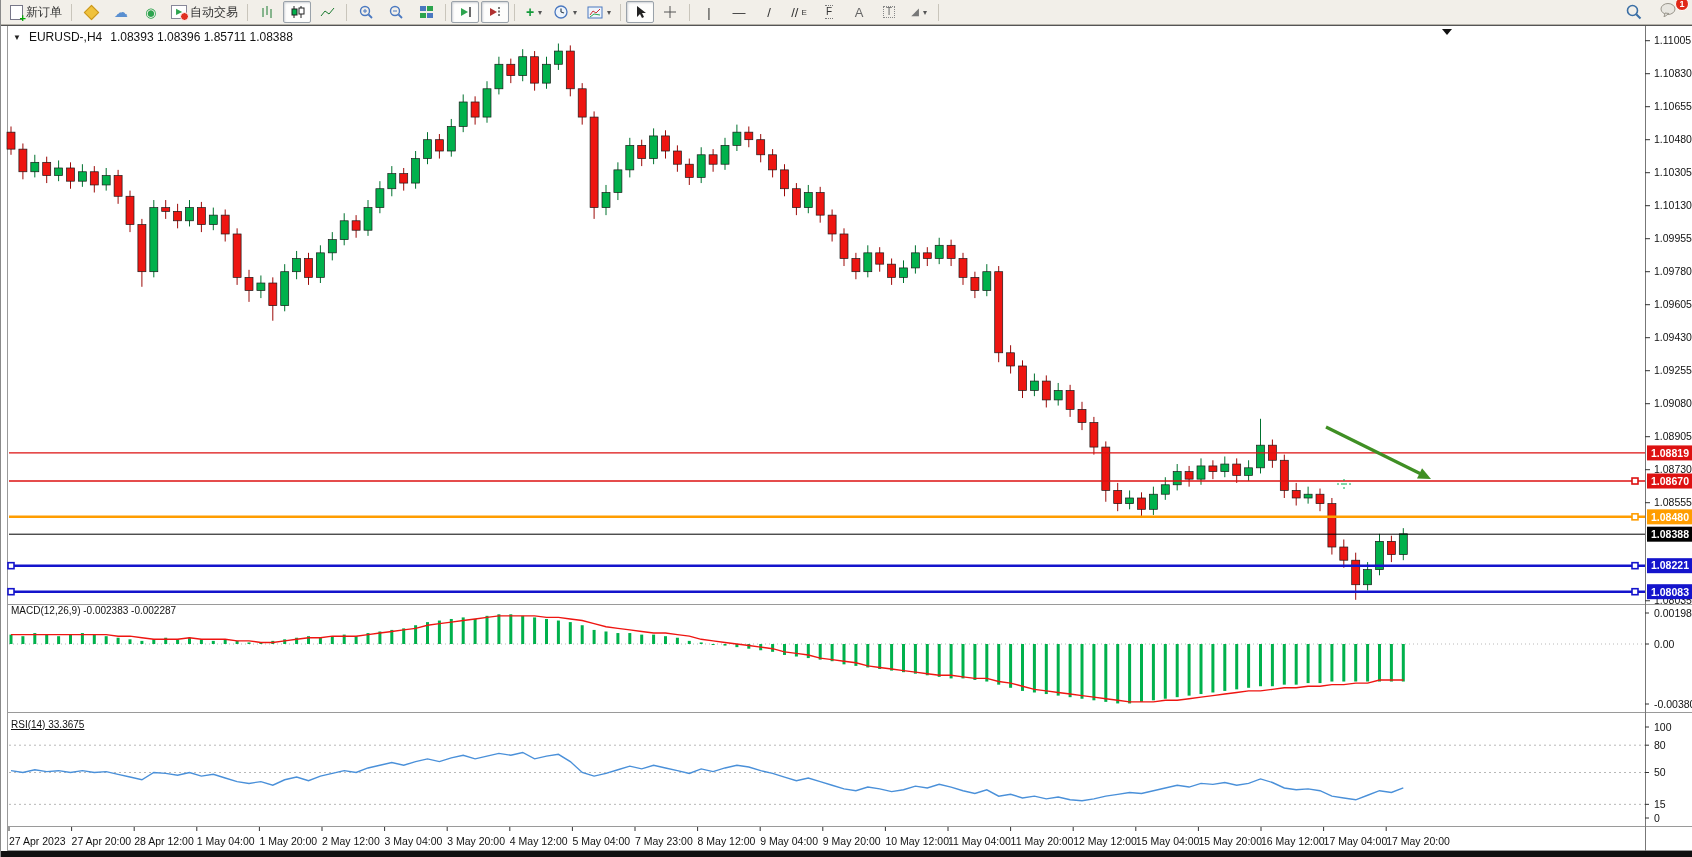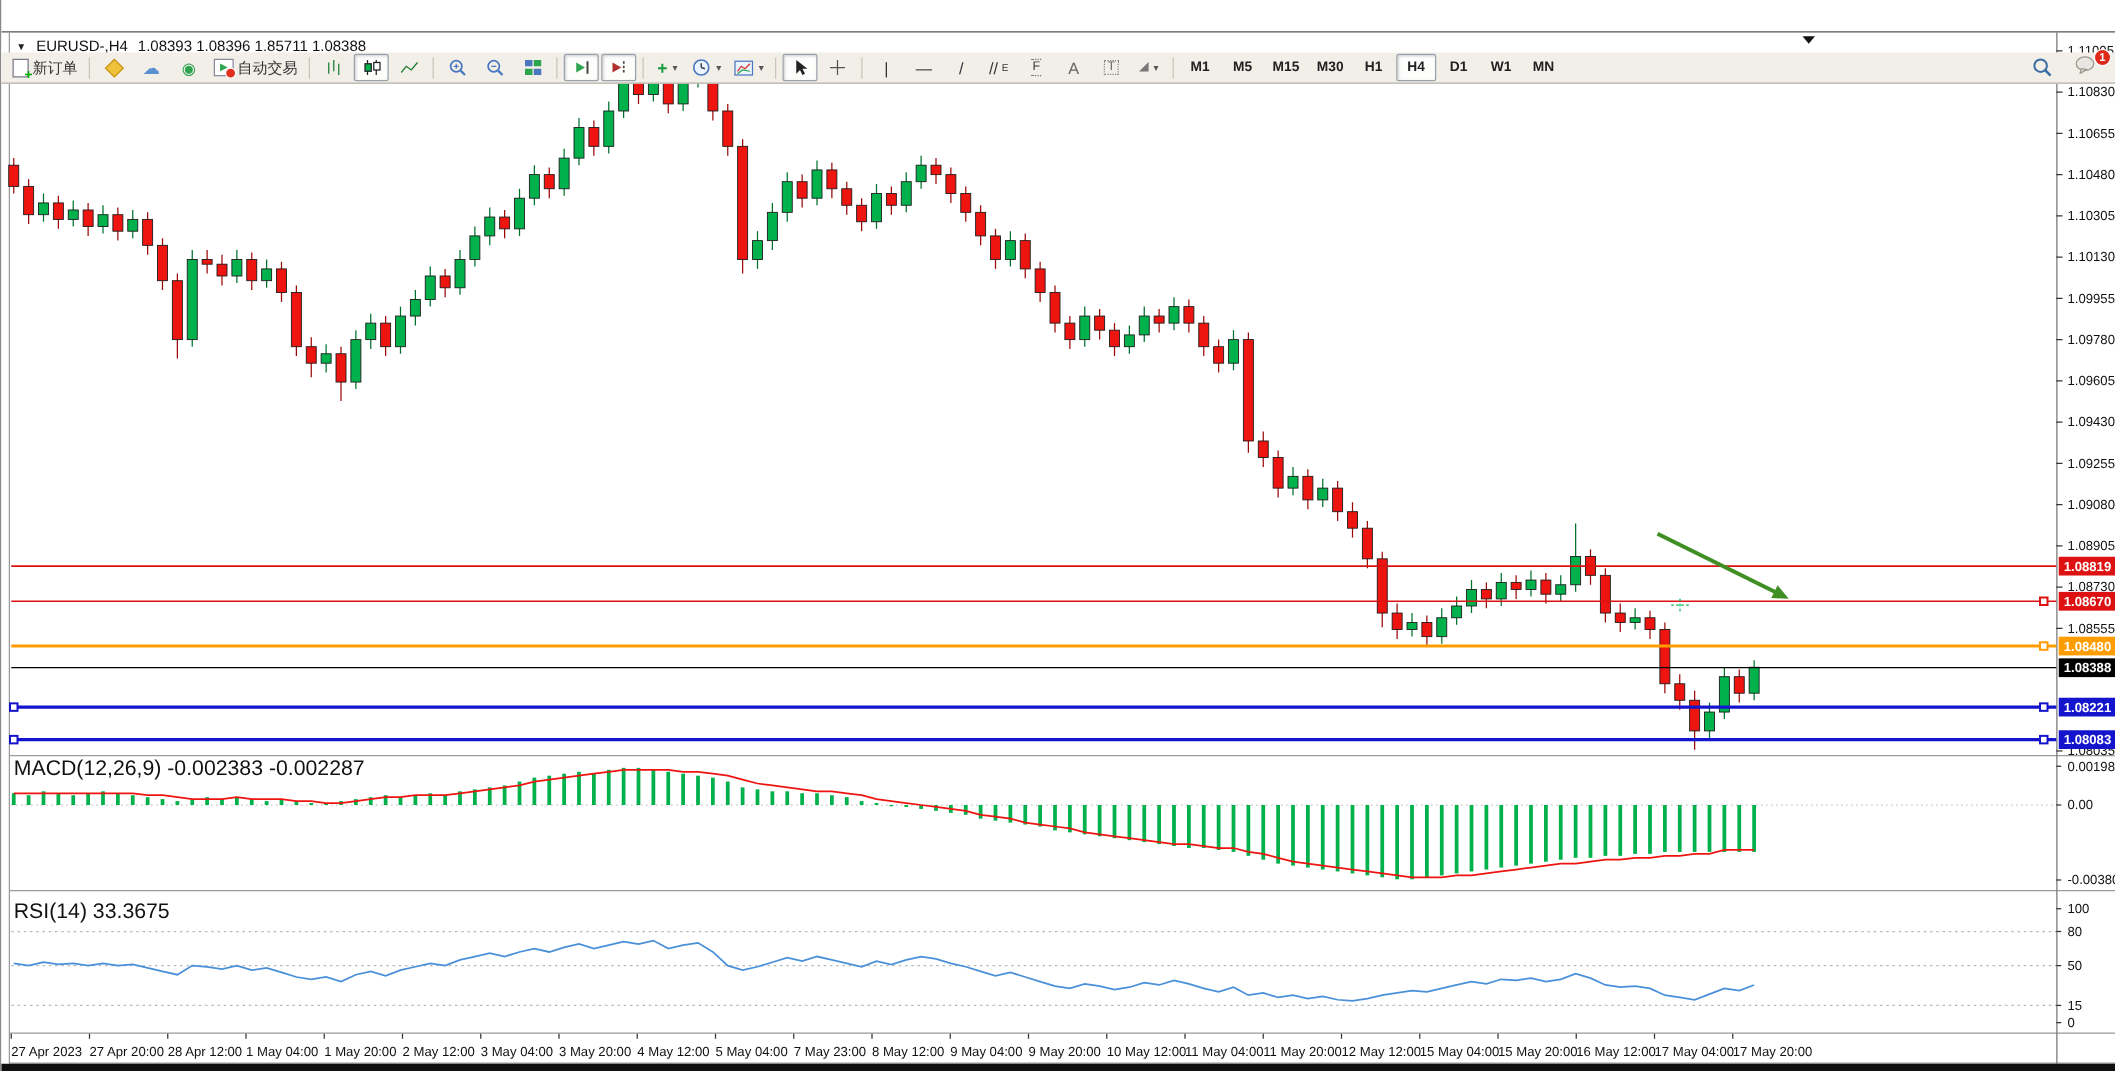--- a/index.html
+++ b/index.html
@@ -1,43 +1,43 @@
 <!DOCTYPE html>
 <html><head>
 <meta charset="utf-8">
 <style>
   html,body{margin:0;padding:0;background:#444;font-family:"Liberation Sans",sans-serif;}
   .app{position:relative;width:1692px;height:857px;background:#fff;overflow:hidden;border-left:1px solid #8a8a8a;}
   
-  .toolbar{position:absolute;top:0;left:0;right:0;height:24px;background:#f2efe9;border-bottom:1px solid #b5b2a9;display:flex;align-items:center;padding-left:4px;z-index:6;margin-top:42px;}
+  .toolbar{position:absolute;top:0;left:0;right:0;height:24px;background:#f2efe9;border-bottom:1px solid #b5b2a9;display:flex;align-items:center;padding-left:4px;z-index:6;}
   .tb-btn{height:20px;min-width:20px;display:inline-flex;align-items:center;justify-content:center;gap:3px;padding:0 3px;margin:0 1px;border:1px solid transparent;border-radius:2px;font-size:12px;color:#333;cursor:default;white-space:nowrap;}
   .tb-btn.pressed{border-color:#9aa2aa;background:#fdfdfc;box-shadow:inset 1px 1px 2px rgba(120,130,140,.35);}
   .sep{width:1px;height:17px;background:#c9c5bb;margin:0 4px;}
   .caret{font-size:8px;color:#555;margin-left:1px;}
   .tf{font-size:11px;color:#222;padding:0 5px;font-weight:bold;}
   .glyph{font-size:13px;line-height:1;}
   .ic-doc{position:relative;width:11px;height:13px;background:#fff;border:1px solid #778;display:inline-block;}
   .ic-doc:after{content:"+";position:absolute;right:-4px;bottom:-5px;color:#0a0;font-weight:bold;font-size:11px;}
   .ic-diamond{width:9px;height:9px;background:#f0c23c;border:1px solid #c8951d;transform:rotate(45deg);display:inline-block;}
   .ic-cloud{color:#5a8fd0;font-size:14px;}
   .ic-signal{color:#2da44e;font-size:13px;}
   .ic-at{position:relative;width:14px;height:12px;border:1px solid #889;background:#fff;display:inline-flex;align-items:center;justify-content:center;}
   .ic-at .play{color:#2da44e;font-size:8px;line-height:1;}
   .ic-at:after{content:"";position:absolute;right:-3px;bottom:-3px;width:7px;height:7px;background:#e03020;border-radius:50%;border:1px solid #fff;}
   .plus-green{color:#149a3a;font-weight:bold;font-size:14px;}
   .right-icons{margin-left:auto;display:flex;align-items:center;gap:6px;margin-right:8px;}
   .notif{position:relative;display:inline-block;}
   .notif .bubble-badge{position:absolute;top:-5px;right:-6px;background:#e02818;color:#fff;font-size:9px;font-weight:bold;border-radius:50%;width:12px;height:12px;display:flex;align-items:center;justify-content:center;border:1px solid #fff;}
   
   svg#plot{position:absolute;left:0;top:0;z-index:1;}
-  .overlay-label{position:absolute;z-index:3;font-size:17px;color:#111;white-space:nowrap;}
+  .overlay-label{position:absolute;z-index:3;font-size:10px;color:#111;white-space:nowrap;}
   .chart-title{left:12px;top:30px;display:flex;gap:8px;align-items:center;font-size:12px;}
   .chart-title .tri{font-size:8px;color:#222;}
   .macd-label{left:10px;top:605px;}
-  .rsi-label{left:10px;top:719px;}
+  .rsi-label{left:10px;top:719px;text-decoration:underline;}
   .bottom-strip{position:absolute;left:0;right:0;bottom:0;height:6px;background:#101010;z-index:5;}
 </style>
 </head>
 <body>
 
 <div class="app">
 
   <div class="toolbar">
     <div class="tb-btn">
       <span class="ic-doc"></span>
@@ -171,31 +171,20 @@
         <span class="glyph" style="color:#666">A</span>
       </div>
     <div class="tb-btn">
         <span class="glyph" style="border:1px dotted #888;font-size:10px;padding:0 2px;color:#666">T</span>
       </div>
     <div class="tb-btn">
         <span class="glyph" style="color:#777;font-size:10px">◢</span>
         <span class="caret">▾</span>
       </div>
     <div class="sep"></div>
-    <div id="tf-group" style="display:flex;align-items:center">
-        <div class="tb-btn tf">M1</div>
-        <div class="tb-btn tf">M5</div>
-        <div class="tb-btn tf">M15</div>
-        <div class="tb-btn tf">M30</div>
-        <div class="tb-btn tf">H1</div>
-        <div class="tb-btn tf pressed">H4</div>
-        <div class="tb-btn tf">D1</div>
-        <div class="tb-btn tf">W1</div>
-        <div class="tb-btn tf">MN</div>
-      </div>
     <div class="right-icons">
       <div class="tb-btn">
         <svg width="16" height="16">
             <circle cx="6.5" cy="6.5" r="5" fill="none" stroke="#3a6ea5" stroke-width="1.6"></circle>
             <line x1="10.2" y1="10.2" x2="14.5" y2="14.5" stroke="#3a6ea5" stroke-width="2"></line>
           </svg>
       </div>
       <div class="tb-btn notif">
         <svg width="17" height="15">
             <ellipse cx="8" cy="7" rx="7" ry="5.5" fill="#e8e6e0" stroke="#9a968c"></ellipse>

